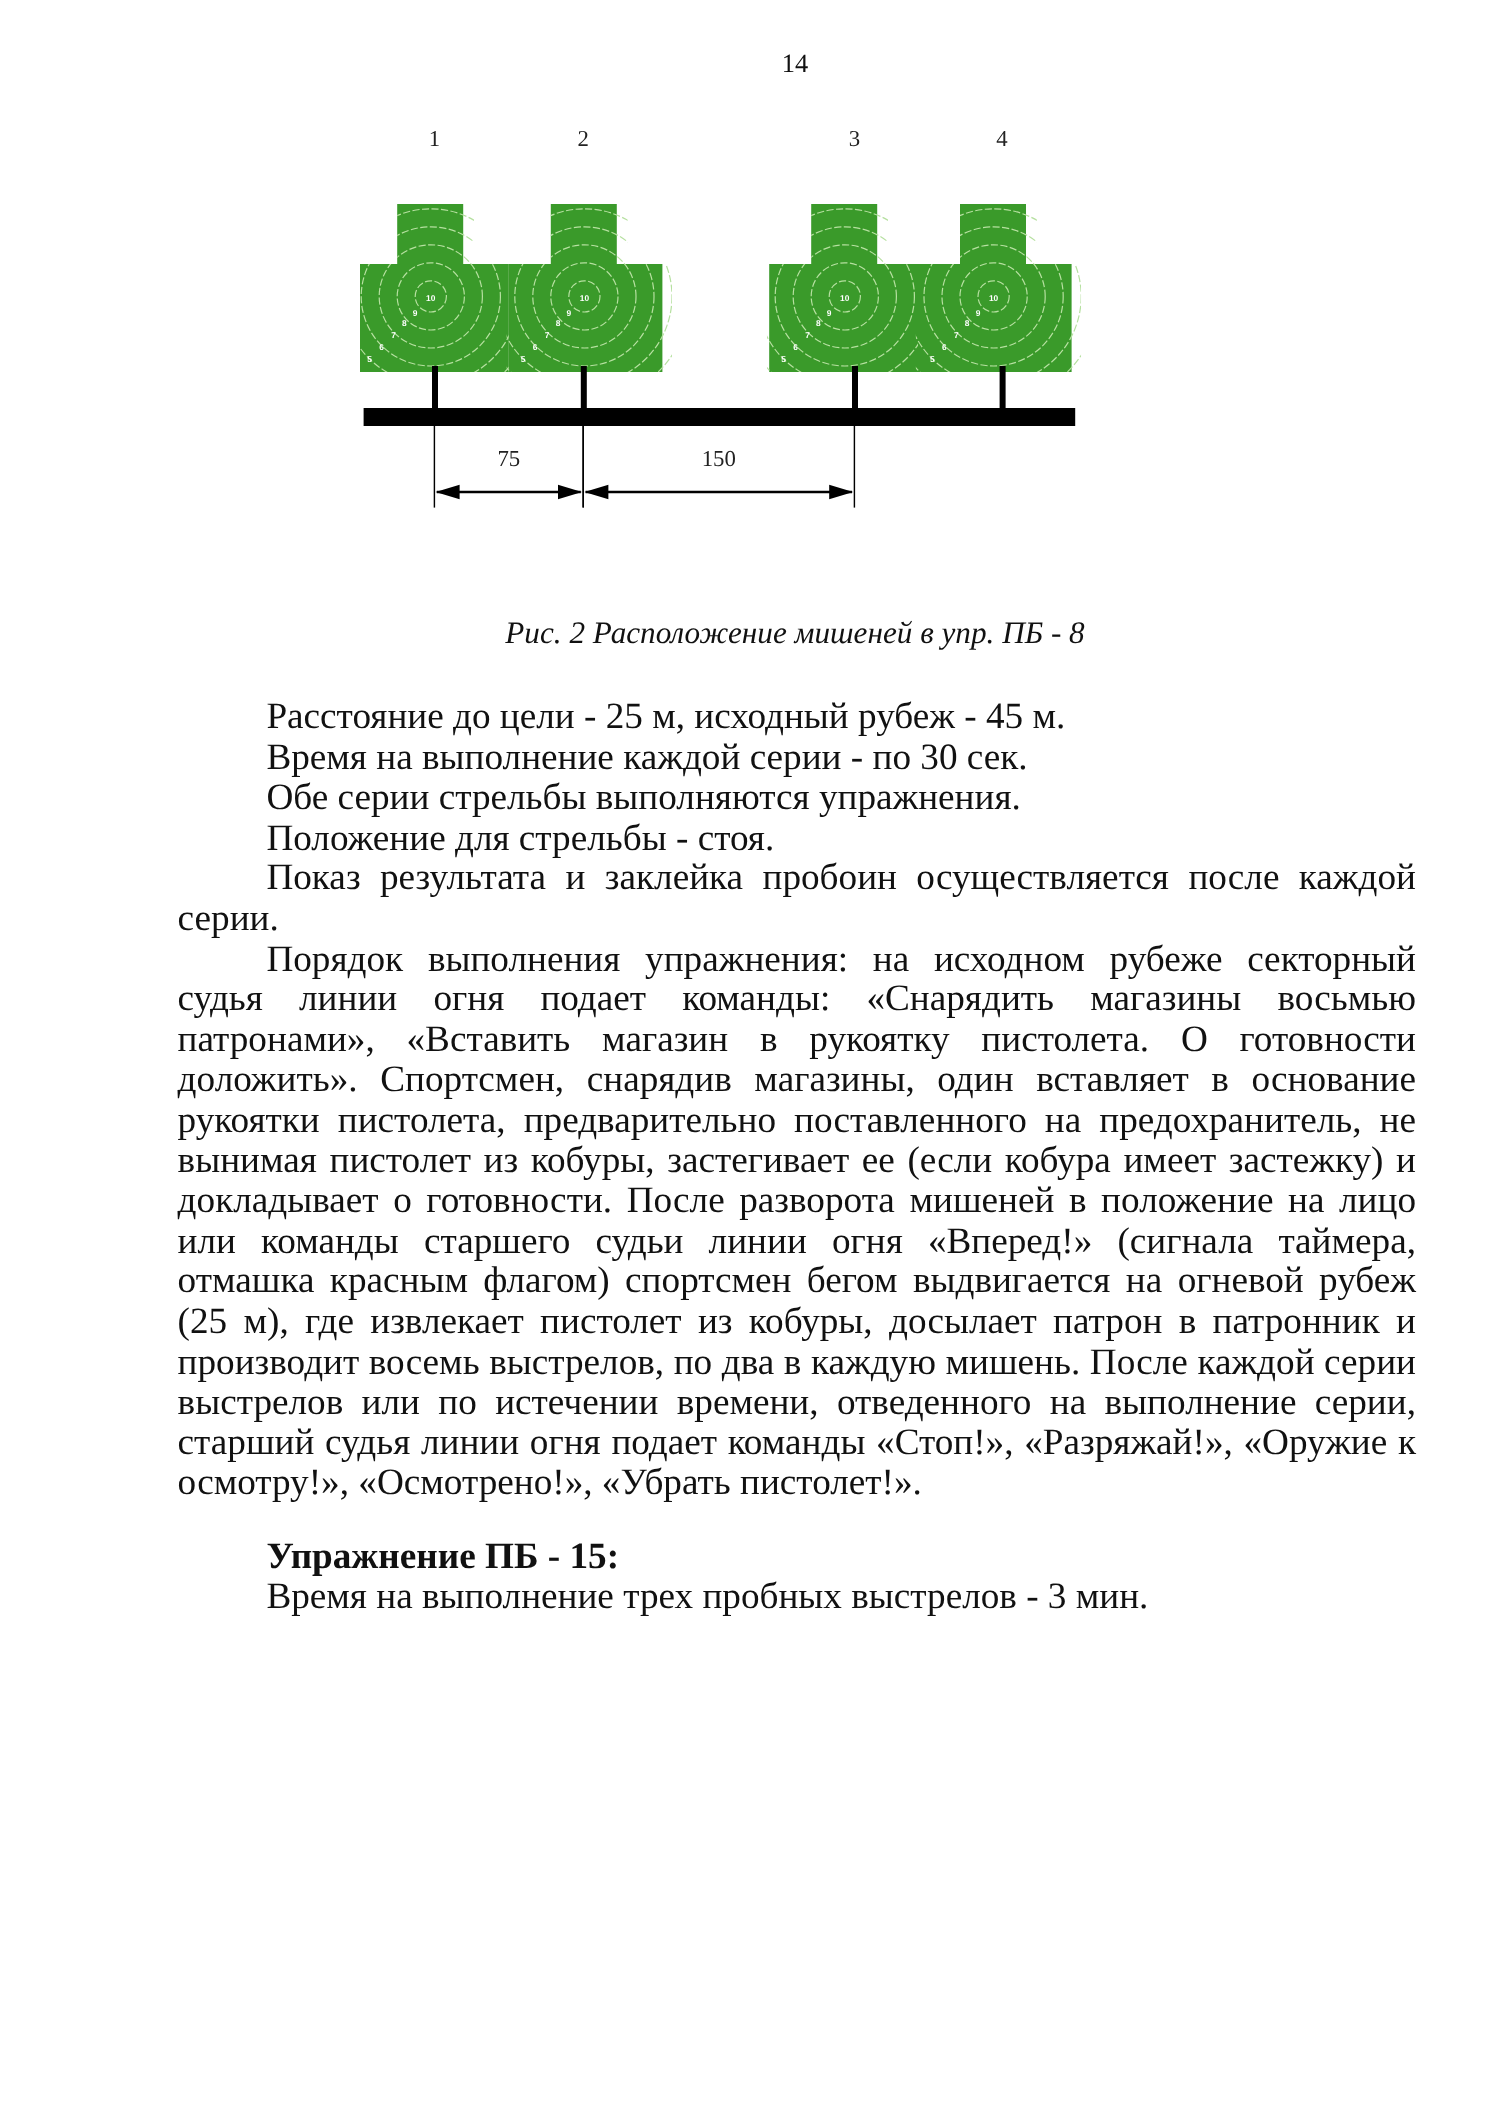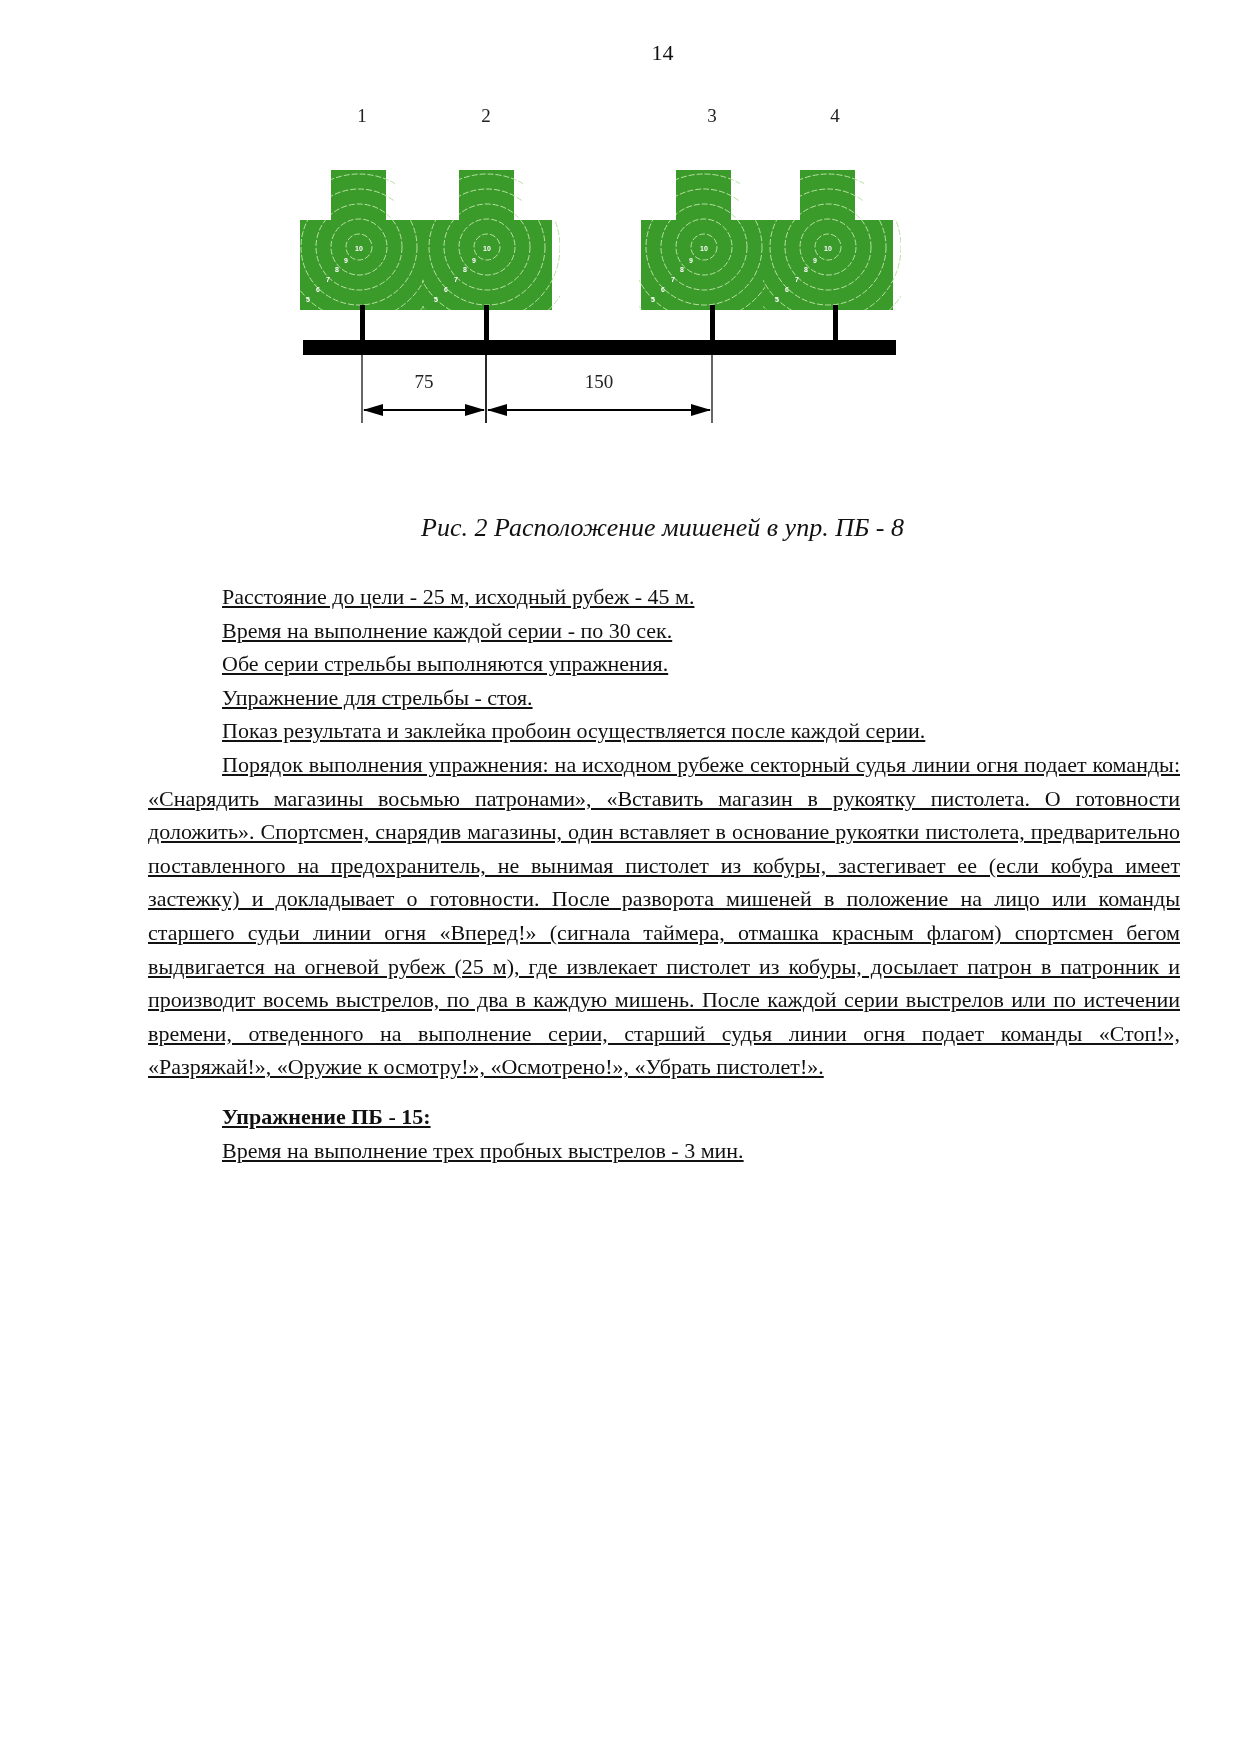--- a/index.html
+++ b/index.html
@@ -3,24 +3,24 @@
 <meta charset="utf-8">
 <style>
   html, body { margin: 0; padding: 0; background: #ffffff; }
   body { width: 1241px; height: 1755px; position: relative; overflow: hidden;
          font-family: "Liberation Serif", "DejaVu Serif", serif; color: #111; }
   .page-number { position: absolute; top: 40px; left: 0; width: 1325px; text-align: center; font-size: 22px; }
   .figure { position: absolute; left: 300px; top: 95px; width: 720px; height: 390px; }
   .figure svg { width: 720px; height: 390px; }
   .caption { position: absolute; top: 513px; left: 0; width: 1325px; text-align: center;
              font-style: italic; font-size: 26px; }
-  .body-text { position: absolute; left: 148px; top: 580px; width: 1032px; font-size: 22px; line-height: 33.6px; text-decoration: underline; }
+  .body-text { position: absolute; left: 148px; top: 580px; width: 1032px; font-size: 31px; line-height: 33.6px; }
   .para { margin: 0; text-indent: 74px; text-align: justify; }
   .para.last-left { text-align-last: left; }
-  .heading { margin: 16px 0 0 0; text-indent: 74px; font-weight: bold; }
+  .heading { margin: 28px 0 0 0; text-indent: 74px; font-weight: bold; }
 </style>
 </head>
 <body>
 
 <div class="page-number">14</div>
 
 <div class="figure">
   <svg id="fig" viewBox="0 0 720 390" xmlns="http://www.w3.org/2000/svg">
     <defs>
       <clipPath id="tclip">
@@ -127,18 +127,18 @@
       </g>
   </svg>
 </div>
 
 <div class="caption">Рис. 2 Расположение мишеней в упр. ПБ - 8</div>
 
 <div class="body-text">
   <p class="para">Расстояние до цели - 25 м, исходный рубеж - 45 м.</p>
   <p class="para">Время на выполнение каждой серии - по 30 сек.</p>
   <p class="para">Обе серии стрельбы выполняются упражнения.</p>
-  <p class="para">Упражнение для стрельбы - стоя.</p>
+  <p class="para">Положение для стрельбы - стоя.</p>
   <p class="para">Показ результата и заклейка пробоин осуществляется после каждой серии.</p>
   <p class="para last-left">Порядок выполнения упражнения: на исходном рубеже секторный судья линии огня подает команды: «Снарядить магазины восьмью патронами», «Вставить магазин в рукоятку пистолета. О готовности доложить». Спортсмен, снарядив магазины, один вставляет в основание рукоятки пистолета, предварительно поставленного на предохранитель, не вынимая пистолет из кобуры, застегивает ее (если кобура имеет застежку) и докладывает о готовности. После разворота мишеней в положение на лицо или команды старшего судьи линии огня «Вперед!» (сигнала таймера, отмашка красным флагом) спортсмен бегом выдвигается на огневой рубеж (25 м), где извлекает пистолет из кобуры, досылает патрон в патронник и производит восемь выстрелов, по два в каждую мишень. После каждой серии выстрелов или по истечении времени, отведенного на выполнение серии, старший судья линии огня подает команды «Стоп!», «Разряжай!», «Оружие к осмотру!», «Осмотрено!», «Убрать пистолет!».</p>
   <p class="heading">Упражнение ПБ - 15:</p>
   <p class="para">Время на выполнение трех пробных выстрелов - 3 мин.</p>
 </div>
 
 </body></html>

